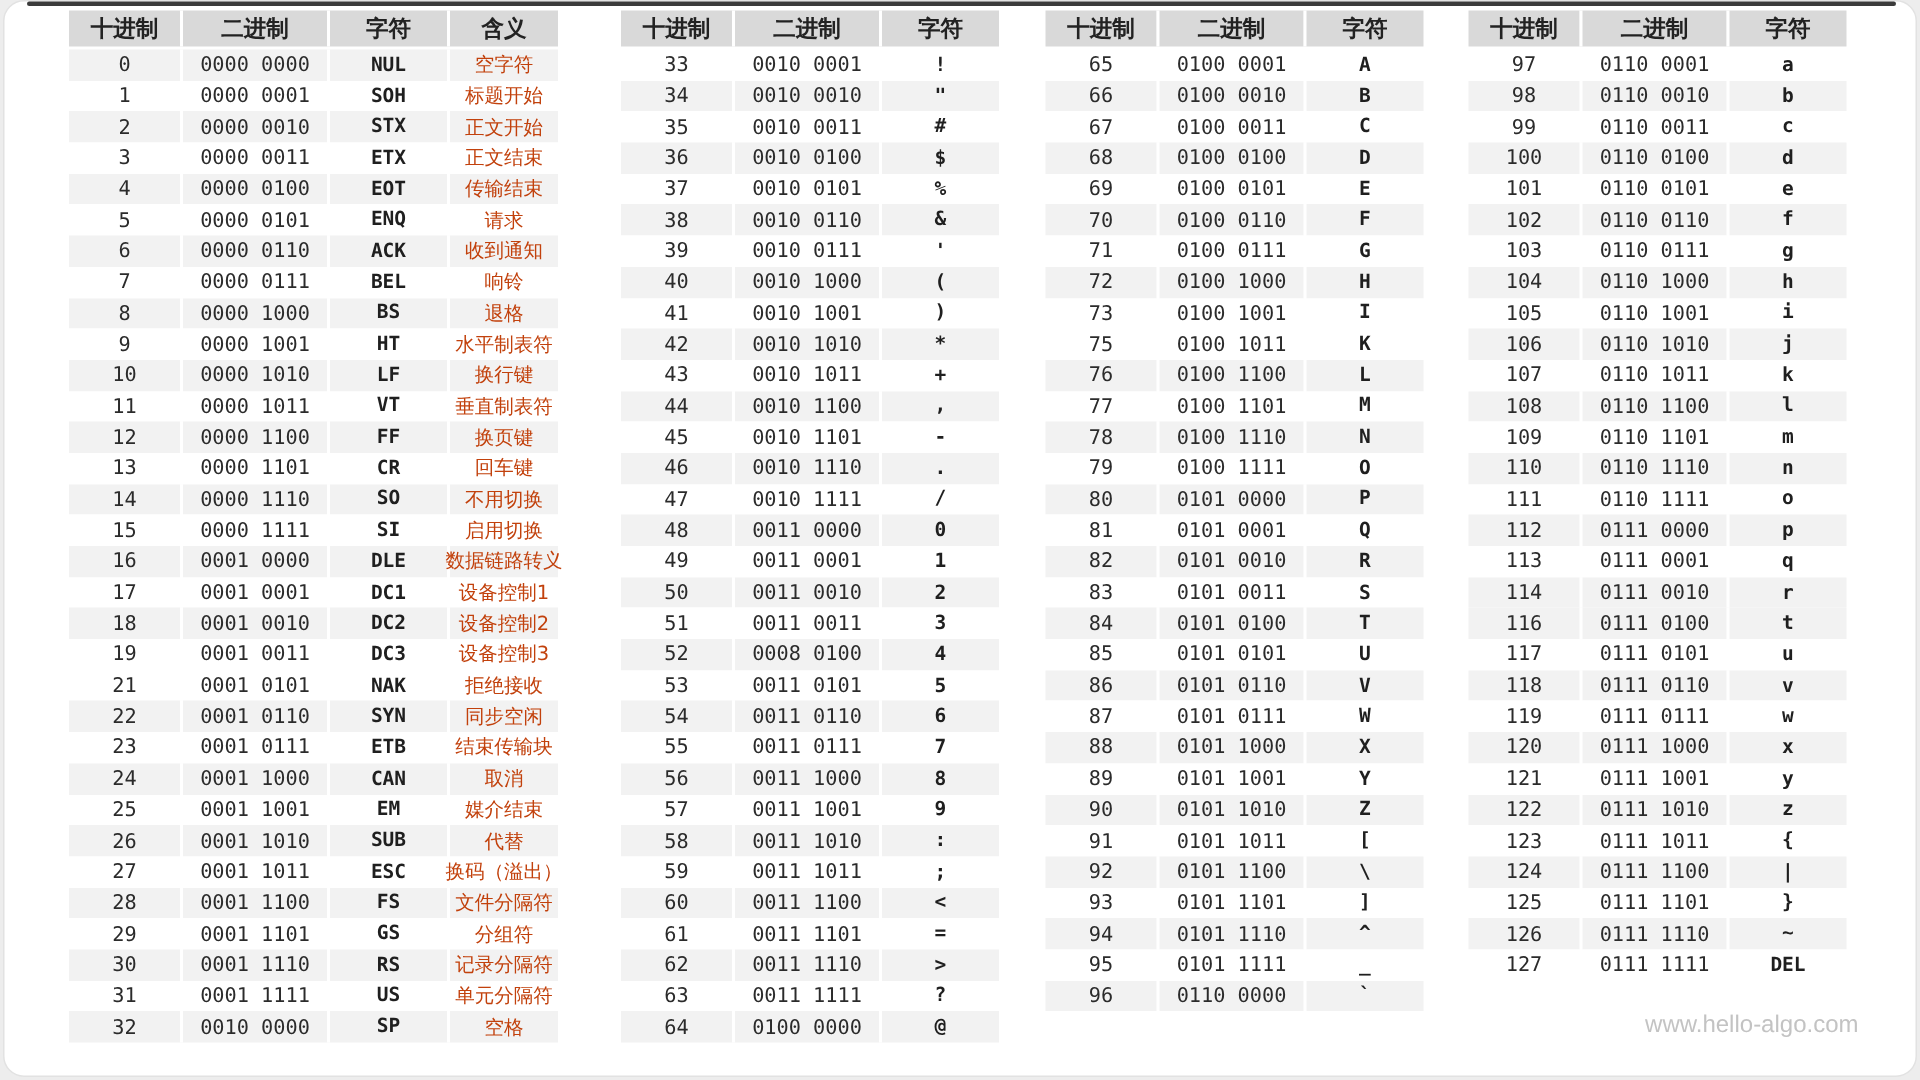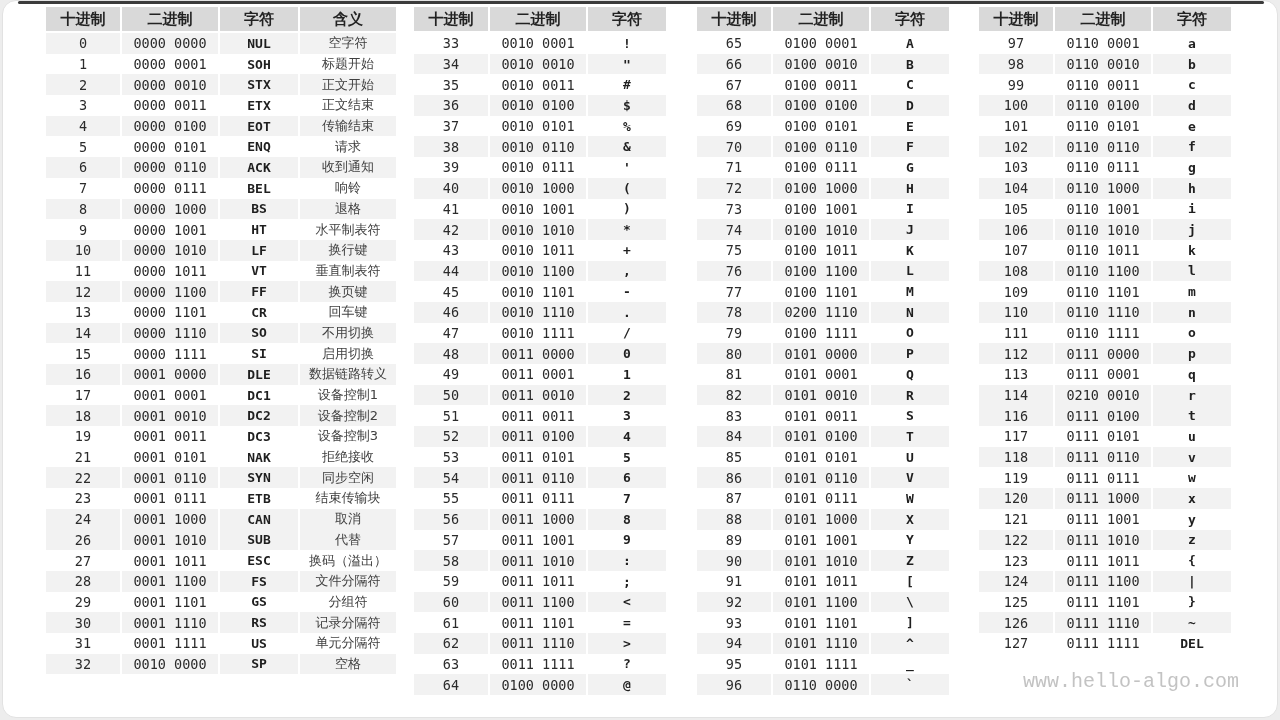--- a/index.html
+++ b/index.html
@@ -32,39 +32,39 @@
   .cell{
     display:flex;align-items:center;justify-content:center;
     height:100%;box-sizing:border-box;
     color:var(--text,#2b2b2b);
     white-space:pre;
   }
   .cell + .cell{border-left:2px solid #fff;}
   .c0{width:74px;}
   .c1{width:98px;}
   .c2{width:80px;}
-  .c3{width:98px;}
+  .c3{width:74px;}
   .hcell{
     background:var(--header-bg,#d9d9d9);
     font-weight:bold;font-size:15px;
     color:#222;
   }
   .col-decimal,.col-binary{
     font-family:"DejaVu Sans Mono","Liberation Mono",monospace;
     font-size:13.5px;
   }
   .col-char{
     font-family:"DejaVu Sans Mono","Liberation Mono",monospace;
     font-size:13px;font-weight:bold;color:#1f1f1f;
   }
-  .col-meaning{font-size:13px;color:#404040;}
+  .col-meaning{font-size:13px;color:#c2410c;}
   .watermark{
     position:absolute;right:38px;bottom:24px;
-    font-family:Liberation Mono, monospace;
-    font-size:20px;color:var(--watermark,#c3c3c3);
+    font-family:Liberation Sans, sans-serif;
+    font-size:16px;color:var(--watermark,#c3c3c3);
   }
 </style>
 </head>
 <body>
 
 <div class="card">
   <div class="topline"></div>
 
   <div class="asciitable t0">
       <div class="row hrow">
@@ -210,20 +210,26 @@
         <div class="cell c1 col-binary">0001 0111</div>
         <div class="cell c2 col-char">ETB</div>
         <div class="cell c3 col-meaning">结束传输块</div>
       </div>
       <div class="row alt">
         <div class="cell c0 col-decimal">24</div>
         <div class="cell c1 col-binary">0001 1000</div>
         <div class="cell c2 col-char">CAN</div>
         <div class="cell c3 col-meaning">取消</div>
       </div>
+      <div class="row">
+        <div class="cell c0 col-decimal">25</div>
+        <div class="cell c1 col-binary">0001 1001</div>
+        <div class="cell c2 col-char">EM</div>
+        <div class="cell c3 col-meaning">媒介结束</div>
+      </div>
       <div class="row alt">
         <div class="cell c0 col-decimal">26</div>
         <div class="cell c1 col-binary">0001 1010</div>
         <div class="cell c2 col-char">SUB</div>
         <div class="cell c3 col-meaning">代替</div>
       </div>
       <div class="row">
         <div class="cell c0 col-decimal">27</div>
         <div class="cell c1 col-binary">0001 1011</div>
         <div class="cell c2 col-char">ESC</div>
@@ -356,21 +362,21 @@
         <div class="cell c1 col-binary">0011 0010</div>
         <div class="cell c2 col-char">2</div>
       </div>
       <div class="row">
         <div class="cell c0 col-decimal">51</div>
         <div class="cell c1 col-binary">0011 0011</div>
         <div class="cell c2 col-char">3</div>
       </div>
       <div class="row alt">
         <div class="cell c0 col-decimal">52</div>
-        <div class="cell c1 col-binary">0011 0100</div>
+        <div class="cell c1 col-binary">0008 0100</div>
         <div class="cell c2 col-char">4</div>
       </div>
       <div class="row">
         <div class="cell c0 col-decimal">53</div>
         <div class="cell c1 col-binary">0011 0101</div>
         <div class="cell c2 col-char">5</div>
       </div>
       <div class="row alt">
         <div class="cell c0 col-decimal">54</div>
         <div class="cell c1 col-binary">0011 0110</div>
@@ -471,43 +477,38 @@
       <div class="row alt">
         <div class="cell c0 col-decimal">72</div>
         <div class="cell c1 col-binary">0100 1000</div>
         <div class="cell c2 col-char">H</div>
       </div>
       <div class="row">
         <div class="cell c0 col-decimal">73</div>
         <div class="cell c1 col-binary">0100 1001</div>
         <div class="cell c2 col-char">I</div>
       </div>
-      <div class="row alt">
-        <div class="cell c0 col-decimal">74</div>
-        <div class="cell c1 col-binary">0100 1010</div>
-        <div class="cell c2 col-char">J</div>
-      </div>
       <div class="row">
         <div class="cell c0 col-decimal">75</div>
         <div class="cell c1 col-binary">0100 1011</div>
         <div class="cell c2 col-char">K</div>
       </div>
       <div class="row alt">
         <div class="cell c0 col-decimal">76</div>
         <div class="cell c1 col-binary">0100 1100</div>
         <div class="cell c2 col-char">L</div>
       </div>
       <div class="row">
         <div class="cell c0 col-decimal">77</div>
         <div class="cell c1 col-binary">0100 1101</div>
         <div class="cell c2 col-char">M</div>
       </div>
       <div class="row alt">
         <div class="cell c0 col-decimal">78</div>
-        <div class="cell c1 col-binary">0200 1110</div>
+        <div class="cell c1 col-binary">0100 1110</div>
         <div class="cell c2 col-char">N</div>
       </div>
       <div class="row">
         <div class="cell c0 col-decimal">79</div>
         <div class="cell c1 col-binary">0100 1111</div>
         <div class="cell c2 col-char">O</div>
       </div>
       <div class="row alt">
         <div class="cell c0 col-decimal">80</div>
         <div class="cell c1 col-binary">0101 0000</div>
@@ -680,21 +681,21 @@
         <div class="cell c1 col-binary">0111 0000</div>
         <div class="cell c2 col-char">p</div>
       </div>
       <div class="row">
         <div class="cell c0 col-decimal">113</div>
         <div class="cell c1 col-binary">0111 0001</div>
         <div class="cell c2 col-char">q</div>
       </div>
       <div class="row alt">
         <div class="cell c0 col-decimal">114</div>
-        <div class="cell c1 col-binary">0210 0010</div>
+        <div class="cell c1 col-binary">0111 0010</div>
         <div class="cell c2 col-char">r</div>
       </div>
       <div class="row alt">
         <div class="cell c0 col-decimal">116</div>
         <div class="cell c1 col-binary">0111 0100</div>
         <div class="cell c2 col-char">t</div>
       </div>
       <div class="row">
         <div class="cell c0 col-decimal">117</div>
         <div class="cell c1 col-binary">0111 0101</div>

